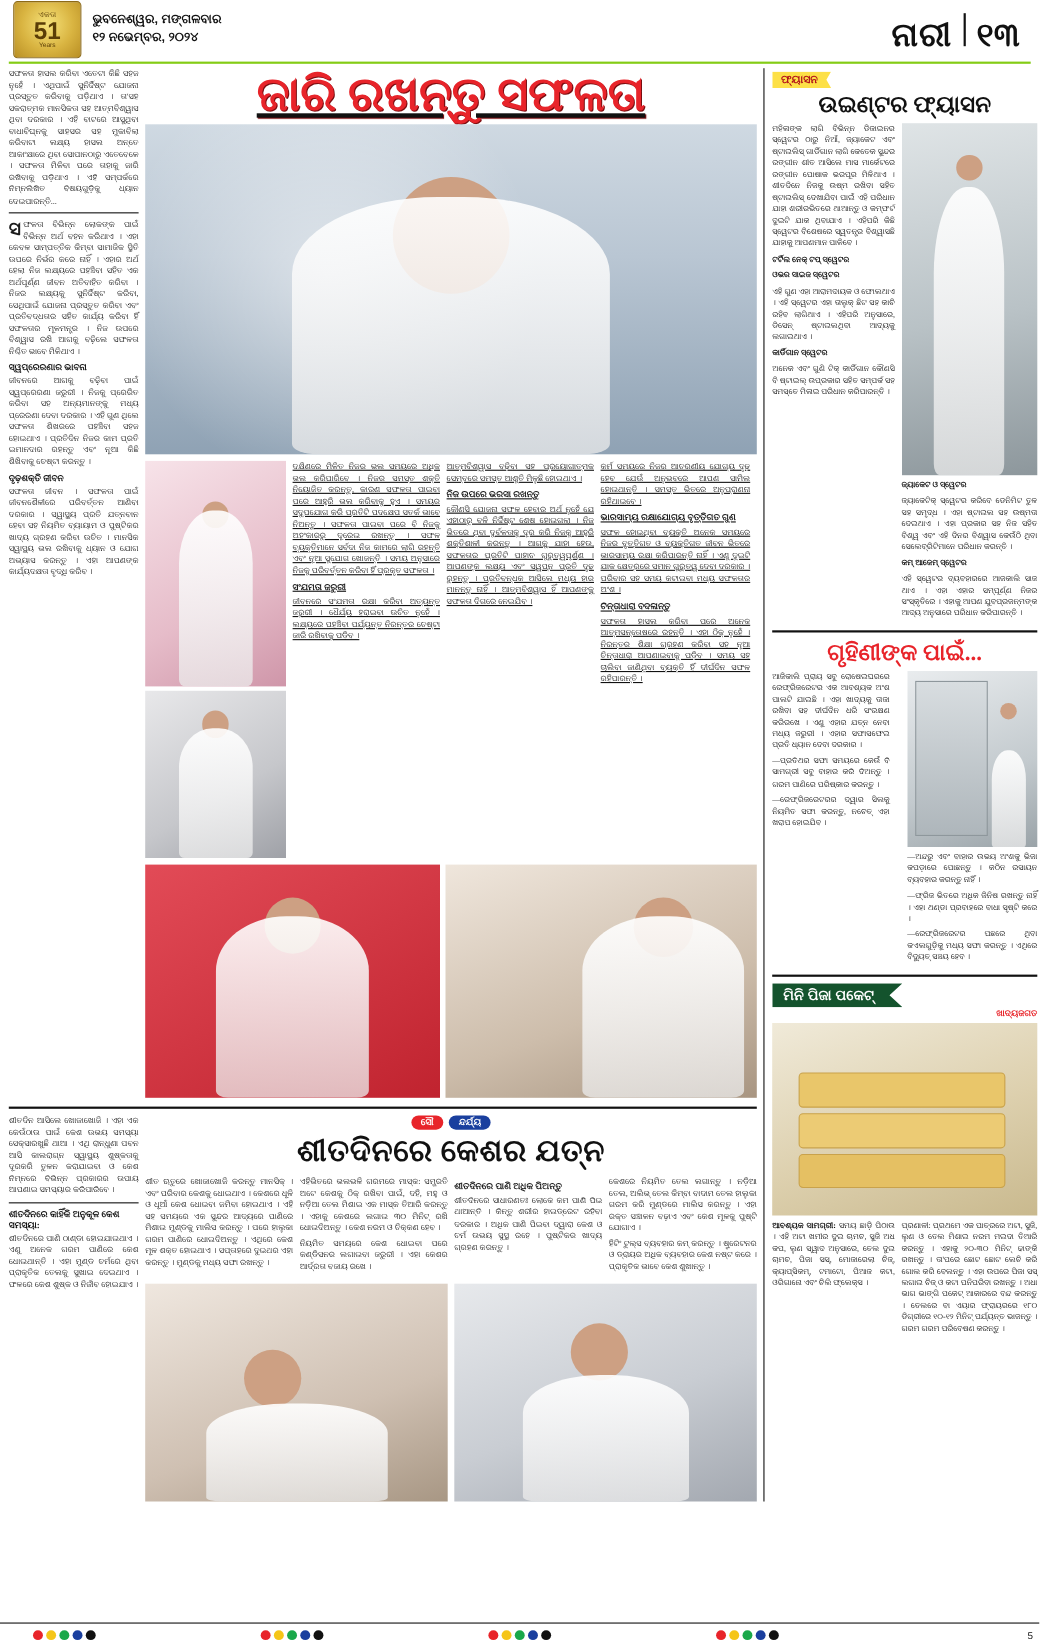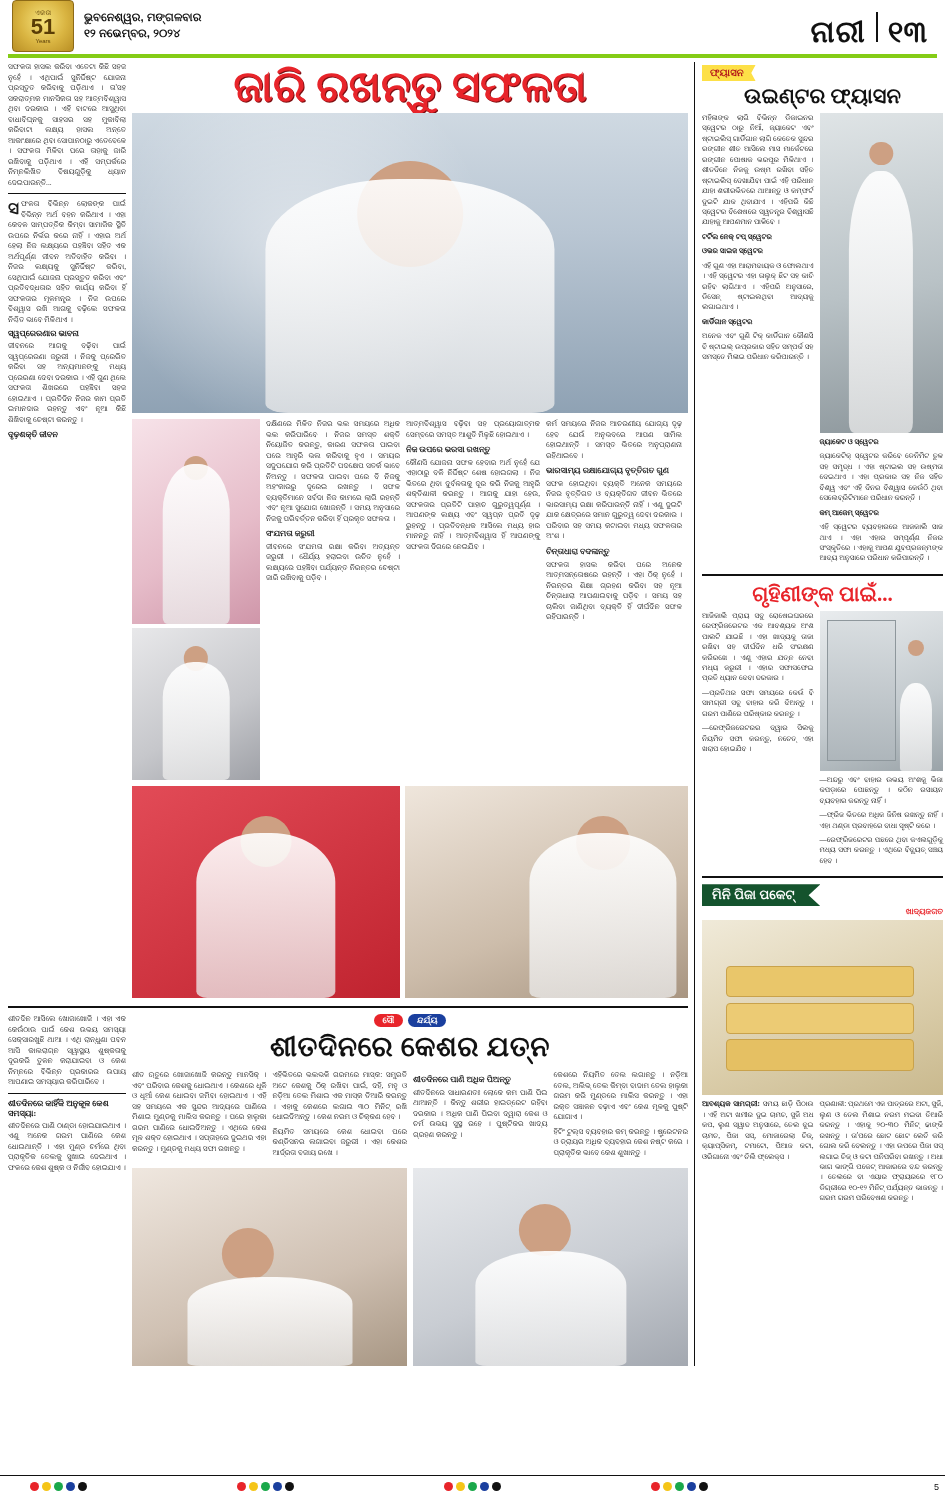--- a/index.html
+++ b/index.html
@@ -8,21 +8,21 @@
     width: 945px; height: 1497px;
     background: #ffffff;
     font-family: "Liberation Serif", serif;
     color: #111;
     overflow: hidden;
     position: relative;
   }
   .page { width:945px; height:1497px; position:relative; padding:0 8px; }
 
   
-  .masthead { display:flex; align-items:center; height:58px; border-bottom:4px solid #84cc16; padding:2px 4px 4px 4px; }
+  .masthead { display:flex; align-items:center; height:58px; border-bottom:2px solid #84cc16; padding:2px 4px 4px 4px; }
   .logo-badge {
     width:62px; height:52px; border-radius:4px;
     background: radial-gradient(circle at 50% 40%, #f6e27a 0%, #d9b441 55%, #b98f24 100%);
     border:1px solid #8d6a17; color:#5a3d06; text-align:center;
     display:flex; flex-direction:column; align-items:center; justify-content:center;
     font-family:"Liberation Sans", sans-serif; line-height:1;
   }
   .logo-badge .top { font-size:7px; letter-spacing:.3px; }
   .logo-badge .num { font-size:22px; font-weight:bold; }
   .logo-badge .yrs { font-size:6px; }
@@ -42,21 +42,21 @@
 
   
   .col-text { font-size:7.4px; line-height:1.42; text-align:justify; color:#1a1a1a; }
   .col-text p { margin:0 0 4px 0; }
   .subhead { font-weight:bold; font-size:8.2px; margin:4px 0 2px 0; }
   .drop::first-letter { font-size:17px; font-weight:bold; line-height:1; float:left; padding:1px 2px 0 0; }
 
   
   .hero-wrap { display:flex; gap:6px; }
   .hero-left-col { width:118px; }
-  .hero-main { width:556px; }
+  .hero-main { width:556px;text-decoration:underline; }
   .hero-title {
     font-size:43px; font-weight:bold; text-align:center;
     color:#e8242a; letter-spacing:0px; line-height:1.05;
     text-shadow: 1px 1px 0 #7a0d10;
     margin:2px 0 4px 0;
   }
   .photo { background:#d8d8d8; position:relative; overflow:hidden; }
 
   
   .ph-office {
@@ -151,20 +151,21 @@
     <div class="left-zone">
 
       <div class="hero-wrap">
         <div class="hero-left-col">
           <div class="col-text">ସଫଳତା ହାସଲ କରିବା ଏତେଟା କିଛି ସହଜ ନୁହେଁ । ଏଥିପାଇଁ ସୁନିର୍ଦ୍ଦିଷ୍ଟ ଯୋଜନା ପ୍ରସ୍ତୁତ କରିବାକୁ ପଡ଼ିଥାଏ । ତା'ସହ ସକରାତ୍ମକ ମାନସିକତା ସହ ଆତ୍ମବିଶ୍ୱାସ ଥିବା ଦରକାର । ଏହି ବାଟରେ ଆସୁଥିବା ବାଧାବିଘ୍ନକୁ ସାହସର ସହ ମୁକାବିଲା କରିବାଟା ଲକ୍ଷ୍ୟ ହାସଲ ଅନ୍ତେ ଆକାଂକ୍ଷାରେ ଥିବା ସୋପାନଠାରୁ ଏତେବେଳେ । ସଫଳତା ମିଳିବା ପରେ ତାହାକୁ ଜାରି ରଖିବାକୁ ପଡ଼ିଥାଏ । ଏହି ସମ୍ପର୍କରେ ନିମ୍ନଲିଖିତ ବିଷୟଗୁଡ଼ିକୁ ଧ୍ୟାନ ଦେଇପାରନ୍ତି...</div>
           <div class="rule"></div>
           <div class="col-text drop">ସଫଳତା ବିଭିନ୍ନ ଲୋକଙ୍କ ପାଇଁ ବିଭିନ୍ନ ଅର୍ଥ ବହନ କରିଥାଏ । ଏହା କେବଳ ସାମ୍ପତ୍ତିକ କିମ୍ବା ସାମାଜିକ ସ୍ଥିତି ଉପରେ ନିର୍ଭର କରେ ନାହିଁ । ଏହାର ଅର୍ଥ ହେଲା ନିଜ ଲକ୍ଷ୍ୟରେ ପହଞ୍ଚିବା ସହିତ ଏକ ଅର୍ଥପୂର୍ଣ୍ଣ ଜୀବନ ଅତିବାହିତ କରିବା । ନିଜର ଲକ୍ଷ୍ୟକୁ ସୁନିର୍ଦ୍ଦିଷ୍ଟ କରିବା, ସେଥିପାଇଁ ଯୋଜନା ପ୍ରସ୍ତୁତ କରିବା ଏବଂ ପ୍ରତିବଦ୍ଧତାର ସହିତ କାର୍ଯ୍ୟ କରିବା ହିଁ ସଫଳତାର ମୂଳମନ୍ତ୍ର । ନିଜ ଉପରେ ବିଶ୍ୱାସ ରଖି ଆଗକୁ ବଢ଼ିଲେ ସଫଳତା ନିଶ୍ଚିତ ଭାବେ ମିଳିଥାଏ ।</div>
           <div class="subhead">ସ୍ୱପ୍ରେରଣାର ଭାବନା</div>
           <div class="col-text">ଜୀବନରେ ଆଗକୁ ବଢ଼ିବା ପାଇଁ ସ୍ୱପ୍ରେରଣା ଜରୁରୀ । ନିଜକୁ ପ୍ରେରିତ କରିବା ସହ ଅନ୍ୟମାନଙ୍କୁ ମଧ୍ୟ ପ୍ରେରଣା ଦେବା ଦରକାର । ଏହି ଗୁଣ ଥିଲେ ସଫଳତା ଶିଖରରେ ପହଞ୍ଚିବା ସହଜ ହୋଇଥାଏ । ପ୍ରତିଦିନ ନିଜର କାମ ପ୍ରତି ଇମାନଦାର ରହନ୍ତୁ ଏବଂ ନୂଆ କିଛି ଶିଖିବାକୁ ଚେଷ୍ଟା କରନ୍ତୁ ।</div>
           <div class="subhead">ଦୃଢ଼ଶକ୍ତି ଜୀବନ</div>
+          <div class="col-text">ସଫଳତା ଜୀବନ । ସଫଳତା ପାଇଁ ଜୀବନଶୈଳୀରେ ପରିବର୍ତ୍ତନ ଆଣିବା ଦରକାର । ସ୍ୱାସ୍ଥ୍ୟ ପ୍ରତି ଯତ୍ନବାନ ହେବା ସହ ନିୟମିତ ବ୍ୟାୟାମ ଓ ପୁଷ୍ଟିକର ଖାଦ୍ୟ ଗ୍ରହଣ କରିବା ଉଚିତ । ମାନସିକ ସ୍ୱାସ୍ଥ୍ୟ ଭଲ ରଖିବାକୁ ଧ୍ୟାନ ଓ ଯୋଗ ଅଭ୍ୟାସ କରନ୍ତୁ । ଏହା ଆପଣଙ୍କ କାର୍ଯ୍ୟଦକ୍ଷତା ବୃଦ୍ଧି କରିବ ।</div>
         </div>
 
         <div class="hero-main">
           <div class="hero-title">ଜାରି ରଖନ୍ତୁ ସଫଳତା</div>
 
           <div class="photo ph-office" style="height:300px;">
             <div class="figure-head" style="top:16%;"></div>
             <div class="figure-person"></div>
           </div>
 
@@ -289,21 +290,21 @@
               <p>ଏହି ସ୍ୱେଟର ବ୍ୟବହାରରେ ଆଜକାଲି ସାଜ ଥାଏ । ଏହା ଏହାର ସମ୍ପୂର୍ଣ୍ଣ ନିଜର ସଂସ୍କୃତିରେ । ଏହାକୁ ଆପଣ ଯୁବପ୍ରଜନ୍ମଙ୍କ ଆଦ୍ୟ ଅନୁସାରେ ପରିଧାନ କରିପାରନ୍ତି ।</p>
             </div>
           </div>
         </div>
       </div>
 
       <div class="thickrule"></div>
 
       <div>
         <div class="sec-title">ଗୃହିଣୀଙ୍କ ପାଇଁ...</div>
-        <div style="display:flex; gap:6px;">
+        <div style="display:flex; gap:16px;">
           <div class="right-flow" style="width:112px;">
             <p>ଆଜିକାଲି ପ୍ରାୟ ସବୁ ରୋଷେଇଘରରେ ରେଫ୍ରିଜରେଟର ଏକ ଆବଶ୍ୟକ ଅଂଶ ପାଲଟି ଯାଇଛି । ଏହା ଖାଦ୍ୟକୁ ତାଜା ରଖିବା ସହ ଦୀର୍ଘଦିନ ଧରି ସଂରକ୍ଷଣ କରିରଖେ । ଏଣୁ ଏହାର ଯତ୍ନ ନେବା ମଧ୍ୟ ଜରୁରୀ । ଏହାର ସଫାସଫେଇ ପ୍ରତି ଧ୍ୟାନ ଦେବା ଦରକାର ।</p>
             <p>—ପ୍ରତିଥର ସଫା ସମୟରେ କେଉଁ ବି ସାମଗ୍ରୀ ସବୁ ବାହାର କରି ଦିଅନ୍ତୁ । ଗରମ ପାଣିରେ ପରିଷ୍କାର କରନ୍ତୁ ।</p>
             <p>—ରେଫ୍ରିଜରେଟରର ଦ୍ୱାର ସିଲକୁ ନିୟମିତ ସଫା କରନ୍ତୁ, ନଚେତ୍ ଏହା ଖରାପ ହୋଇଯିବ ।</p>
           </div>
           <div style="width:124px;">
             <div class="photo ph-kitchen" style="height:160px;">
               <div style="position:absolute; left:6%; top:6%; width:56%; height:88%; background:linear-gradient(180deg,#d8dde0,#aeb6bb); border:1px solid #8e979c;"></div>
               <div class="figure-head" style="top:18%; left:78%; width:13%;"></div>
               <div class="figure-person" style="left:78%; width:26%; height:55%;"></div>

